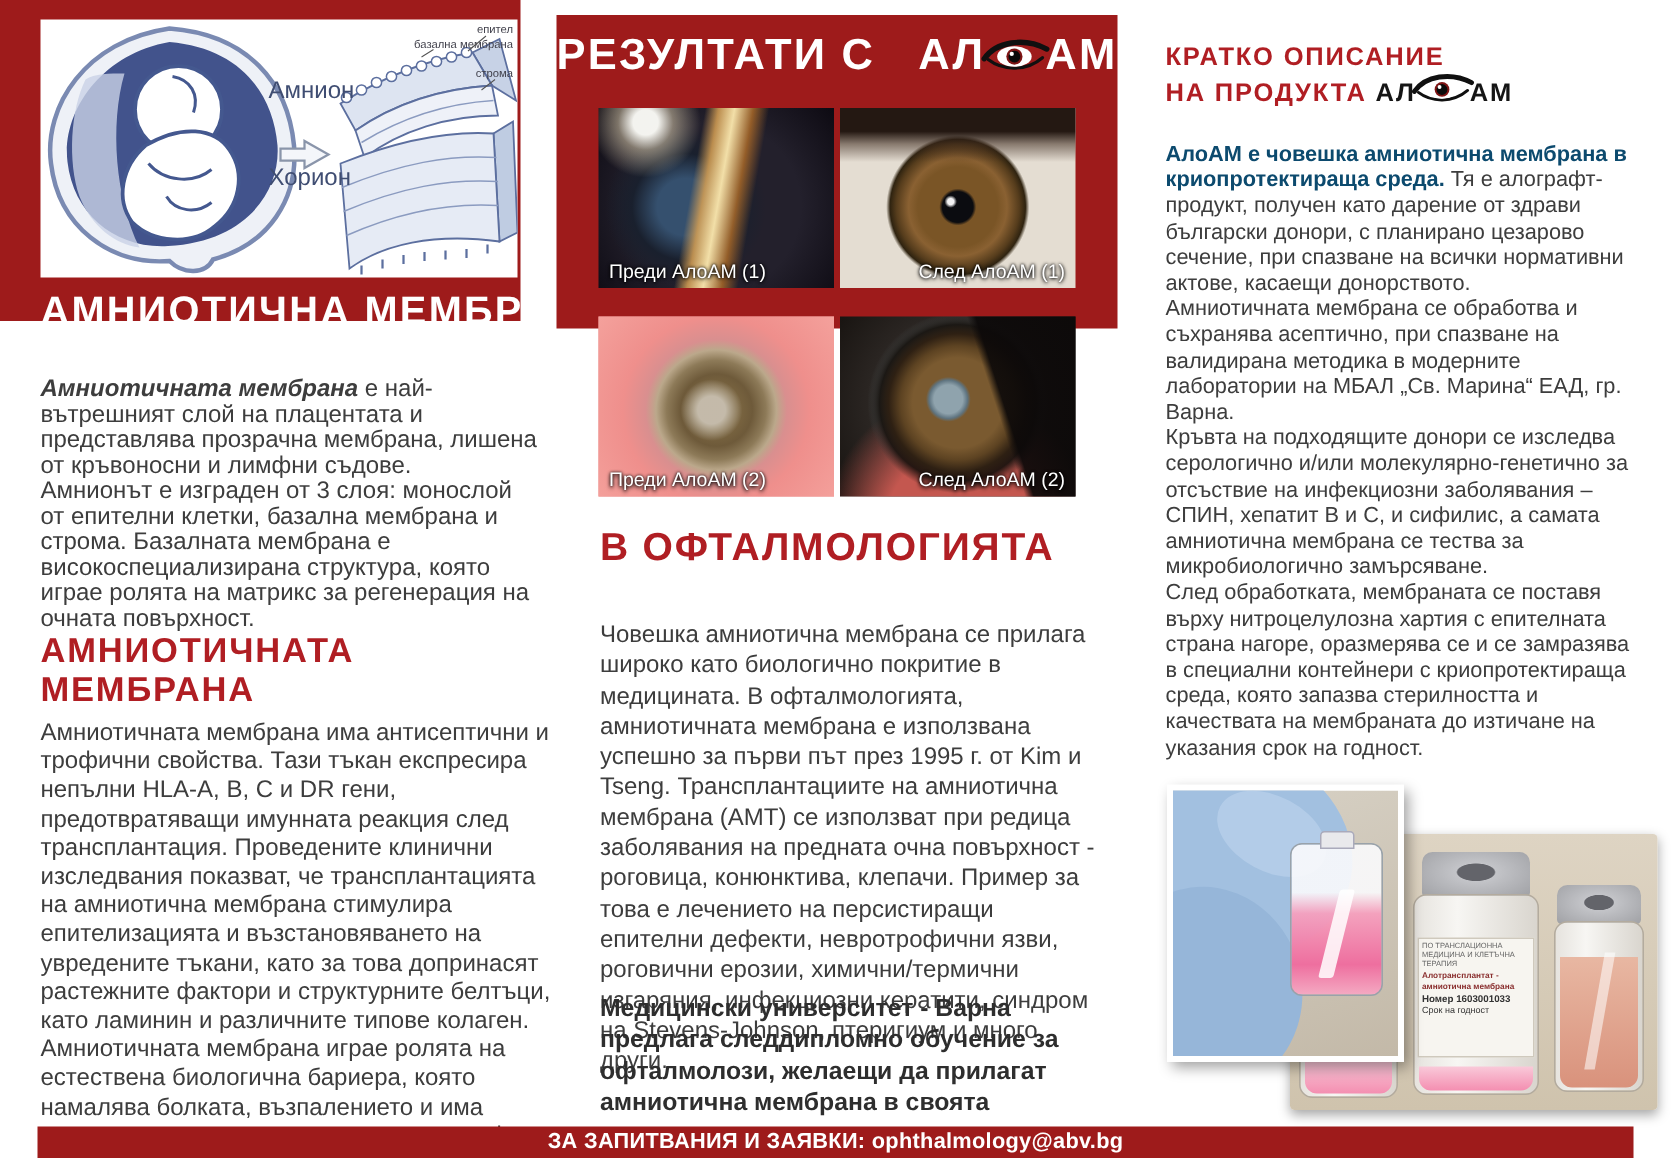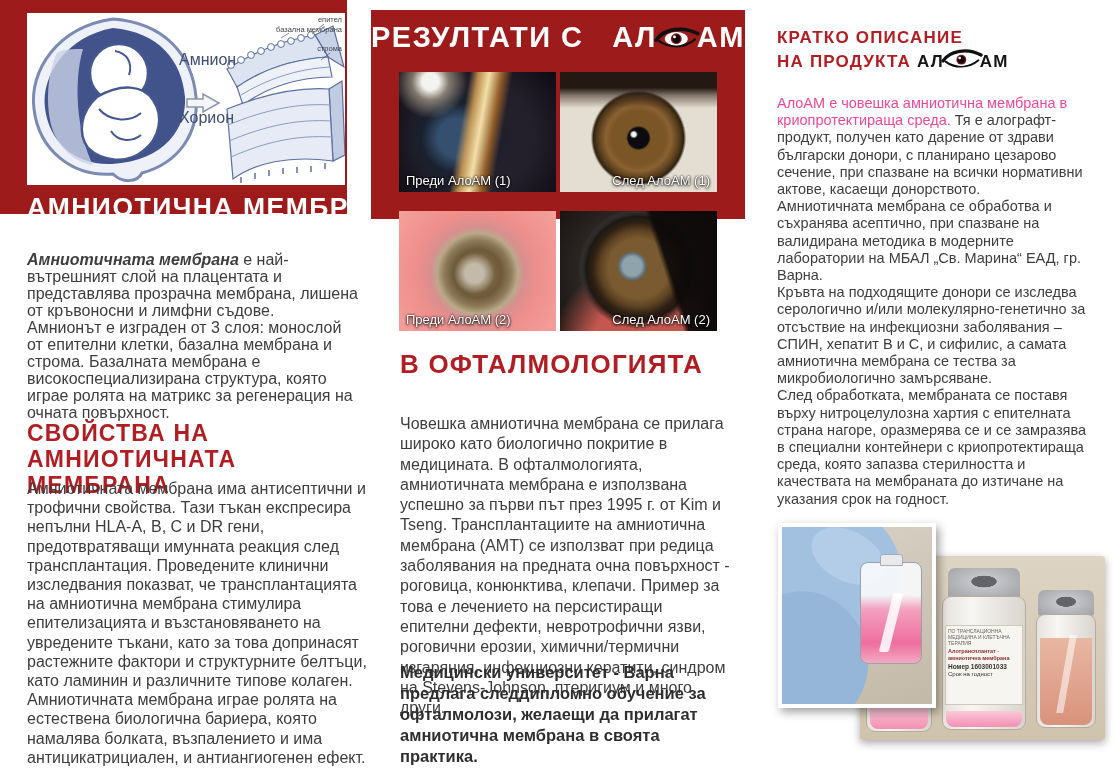--- a/index.html
+++ b/index.html
@@ -24,21 +24,21 @@
   .brand{white-space:nowrap;}
   .brand .eye{display:inline-block;vertical-align:-4px;margin:0 -3px;}
   
   p{margin:0;}
   .l-intro{position:absolute;left:27px;top:231px;width:334px;font-size:16px;line-height:17px;margin-top:20px;}
   .l-props{position:absolute;left:27px;top:479px;width:350px;font-size:16px;line-height:19.2px;}
   .m-body{position:absolute;left:400px;top:414px;width:333px;font-size:16px;line-height:20.3px;}
   .m-bold{position:absolute;left:400px;top:662px;width:340px;font-size:16.5px;line-height:21px;font-weight:bold;color:#2e2e2e;}
   .r-body{position:absolute;left:777px;top:95px;width:320px;font-size:14.5px;line-height:17.2px;}
   .lead-italic{font-style:italic;font-weight:bold;}
-  .lead-bold{font-weight:normal;color:#ec4899;}
+  .lead-bold{font-weight:bold;color:#0c4a6e;}
   
   .diagram-box{position:absolute;left:27px;top:13px;width:318px;height:172px;background:#fff;}
   
   .ph{position:absolute;width:157px;height:120px;overflow:hidden;}
   .ph .cap{position:absolute;bottom:4px;font-size:13px;color:#fff;text-shadow:0 1px 3px #000,0 0 2px #000;margin-top:18px;}
   .cap-l{left:7px;} .cap-r{right:7px;}
   .ph1{left:399px;top:72px;background:
       radial-gradient(circle at 20% 8%, rgba(255,255,250,.95) 0 5%, rgba(255,238,200,.45) 11%, transparent 22%),
       linear-gradient(100deg, transparent 40%, rgba(214,160,84,.85) 45%, #f2dfa8 51%, rgba(168,104,40,.85) 58%, transparent 64%),
       radial-gradient(circle at 37% 55%, #35506e 0 16%, rgba(23,32,46,.8) 30%, transparent 45%),
@@ -142,21 +142,20 @@
     </div>
   </div>
   <div class="banner-left-title">АМНИОТИЧНА МЕМБРАНА</div>
 
   <div class="l-intro">
     <p><span class="lead-italic">Амниотичната мембрана</span><span> е най-вътрешният слой на плацентата и представлява прозрачна мембрана, лишена от кръвоносни и лимфни съдове.</span></p>
     <p>Амнионът е изграден от 3 слоя: монослой от епителни клетки, базална мембрана и строма. Базалната мембрана е високоспециализирана структура, която играе ролята на матрикс за регенерация на очната повърхност.</p>
   </div>
 
   <div class="l-heading disp red-head">
-    <div>СВОЙСТВА НА</div>
     <div>АМНИОТИЧНАТА МЕМБРАНА</div>
   </div>
 
   <div class="l-props">
     <p>Амниотичната мембрана има антисептични и трофични свойства. Тази тъкан експресира непълни HLA-A, B, C и DR гени, предотвратяващи имунната реакция след трансплантация. Проведените клинични изследвания показват, че трансплантацията на амниотична мембрана стимулира епителизацията и възстановяването на увредените тъкани, като за това допринасят растежните фактори и структурните белтъци, като ламинин и различните типове колаген.</p>
     <p>Амниотичната мембрана играе ролята на естествена биологична бариера, която намалява болката, възпалението и има антицикатрициален, и антиангиогенен ефект.</p>
   </div>
 
   <div class="banner banner-mid"></div>
   <div class="mid-title">
@@ -249,14 +248,15 @@
 
   <div class="glove-photo">
     <div class="g1"></div>
     <div class="g3"></div>
     <div class="g2"></div>
     <div class="held-vial">
         <div class="paper"></div>
       </div>
   </div>
 
+  <div class="footer-banner">ЗА ЗАПИТВАНИЯ И ЗАЯВКИ: ophthalmology@abv.bg</div>
 
 </div>
 
 </body></html>

